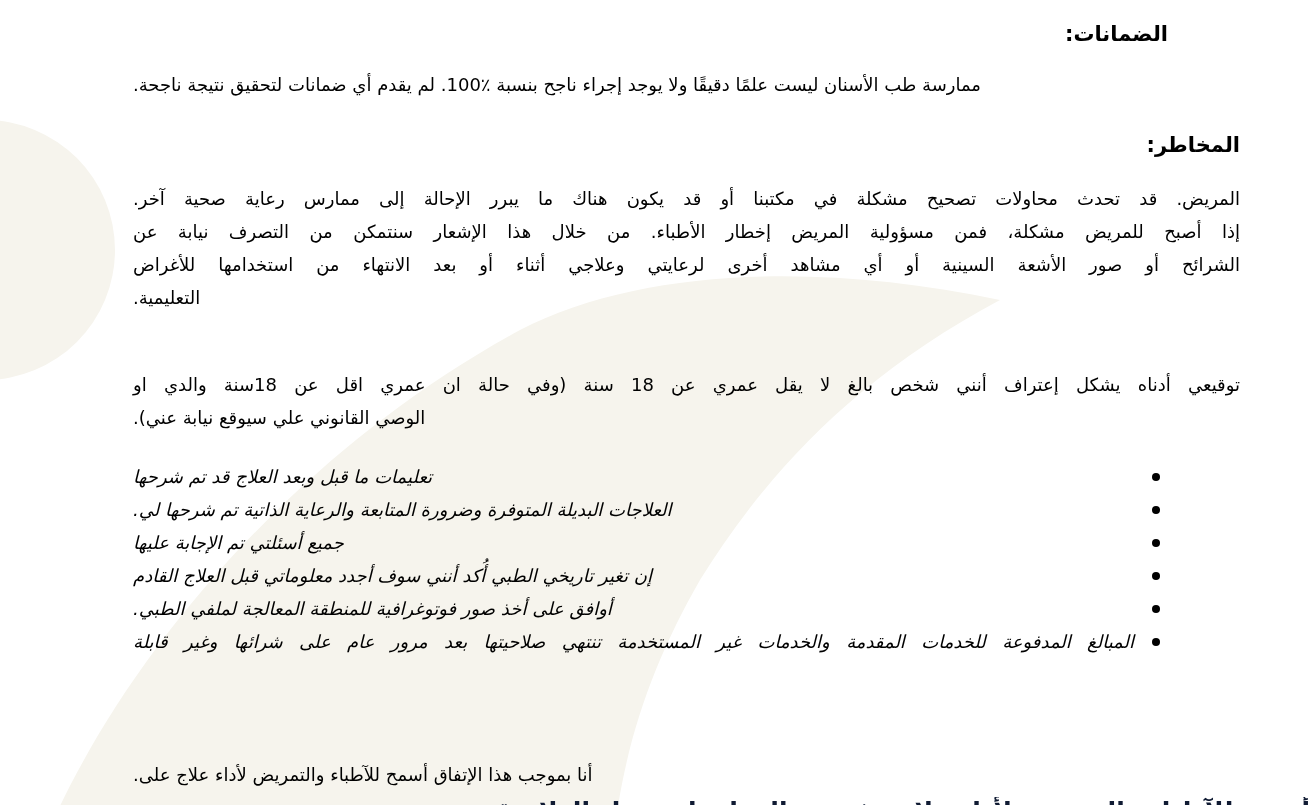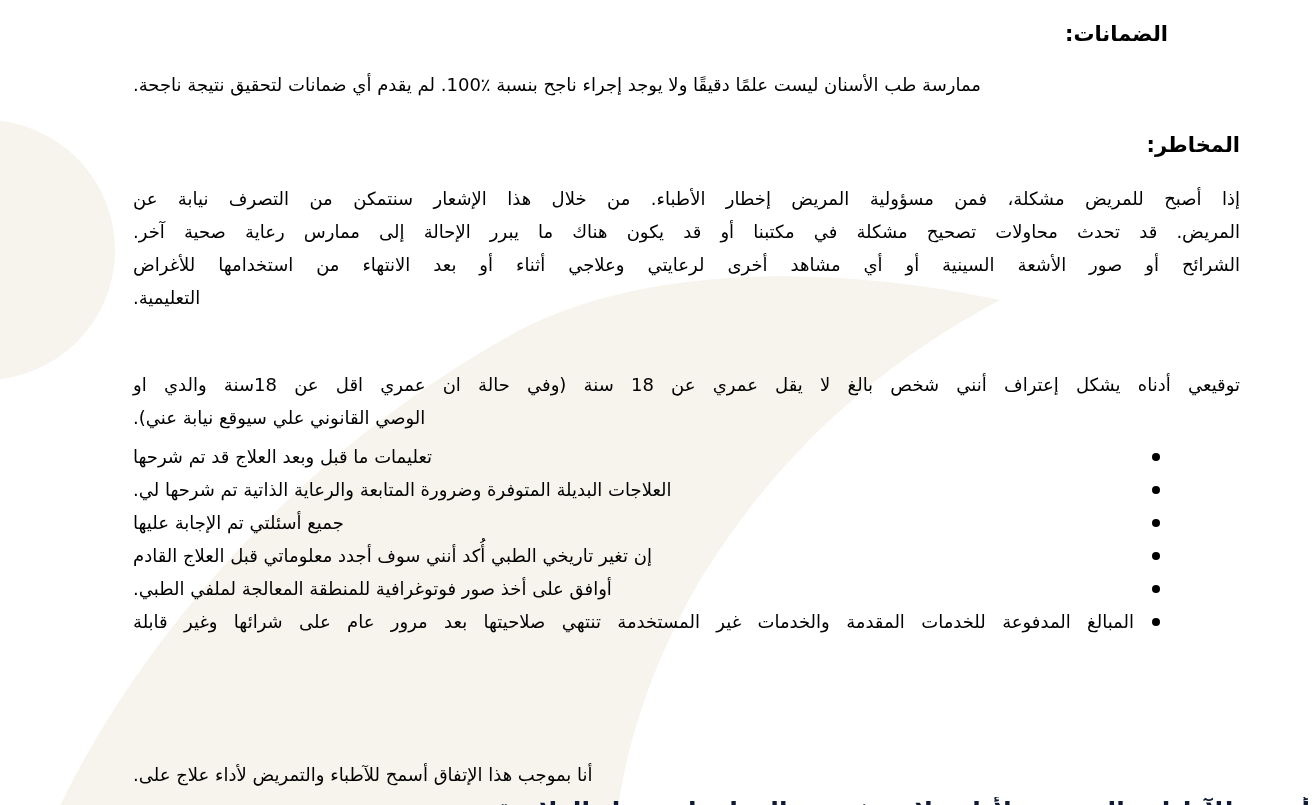--- a/index.html
+++ b/index.html
@@ -13,21 +13,21 @@
   .content{position:absolute;left:133px;right:72px;top:0;bottom:0;z-index:1;direction:rtl;}
   .block{position:absolute;right:0;left:0;}
   .heading{font-size:21px;font-weight:700;line-height:30px;text-align:right;}
   .line{font-size:18px;line-height:33px;text-align:left;direction:rtl;}
   .jline{text-align:justify;text-align-last:justify;}
   #h-guarantees{top:19px;padding-left:0;margin-right:72px;}
   #p-guarantees{top:68px;}
   #h-risks{top:130px;margin-right:0;}
   #risks{top:182px;}
   #ack{top:368px;}
-  #bullets{top:440px;}
+  #bullets{top:460px;font-style:italic;}
   .bullet-row{display:flex;flex-direction:row;align-items:flex-start;padding-right:80px;}
   .bullet-dot{width:8px;height:8px;border-radius:50%;background:#000;flex:0 0 8px;margin:13px 0 0 18px;}
   .bullet-text{flex:1;}
   .wrap-indent{padding-right:600px;}
   #closing{top:758px;}
   #clipped-strip{
     position:absolute;z-index:1;top:797px;left:500px;right:2px;height:8px;
     overflow:hidden;direction:rtl;
   }
   #clipped-strip .clipped-inner{
@@ -52,22 +52,22 @@
 
 <div class="content">
 
   <div id="h-guarantees" class="block heading">الضمانات:</div>
 
   <div id="p-guarantees" class="block line">ممارسة طب الأسنان ليست علمًا دقيقًا ولا يوجد إجراء ناجح بنسبة ٪100. لم يقدم أي ضمانات لتحقيق نتيجة ناجحة.</div>
 
   <div id="h-risks" class="block heading">المخاطر:</div>
 
   <div id="risks" class="block">
+    <div class="line jline">المريض. قد تحدث محاولات تصحيح مشكلة في مكتبنا أو قد يكون هناك ما يبرر الإحالة إلى ممارس رعاية صحية آخر.</div>
     <div class="line jline">إذا أصبح للمريض مشكلة، فمن مسؤولية المريض إخطار الأطباء. من خلال هذا الإشعار سنتمكن من التصرف نيابة عن</div>
-    <div class="line jline">المريض. قد تحدث محاولات تصحيح مشكلة في مكتبنا أو قد يكون هناك ما يبرر الإحالة إلى ممارس رعاية صحية آخر.</div>
     <div class="line jline">الشرائح أو صور الأشعة السينية أو أي مشاهد أخرى لرعايتي وعلاجي أثناء أو بعد الانتهاء من استخدامها للأغراض</div>
     <div class="line">التعليمية.</div>
   </div>
 
   <div id="ack" class="block">
     <div class="line jline">توقيعي أدناه يشكل إعتراف أنني شخص بالغ لا يقل عمري عن 18 سنة (وفي حالة ان عمري اقل عن 18سنة والدي او</div>
     <div class="line">الوصي القانوني علي سيوقع نيابة عني).</div>
   </div>
 
   <div id="bullets" class="block">

